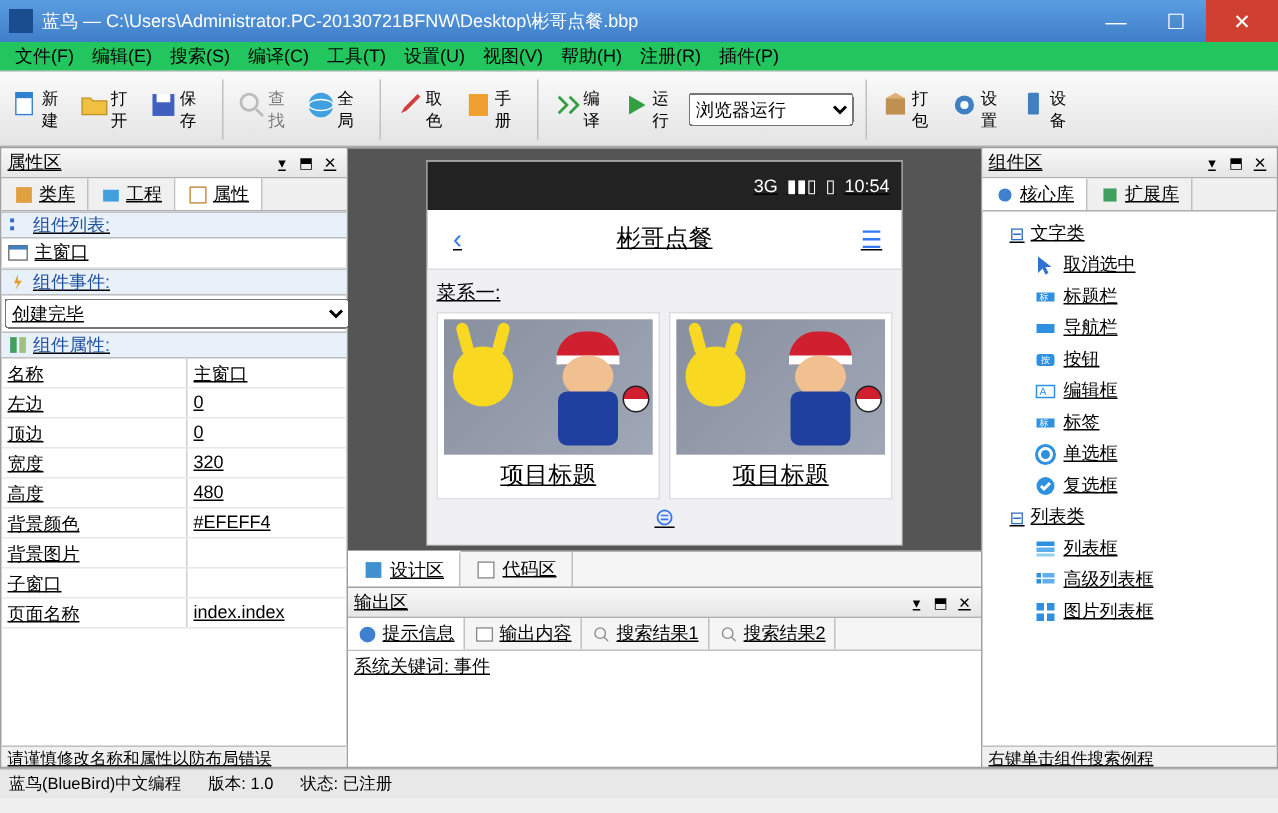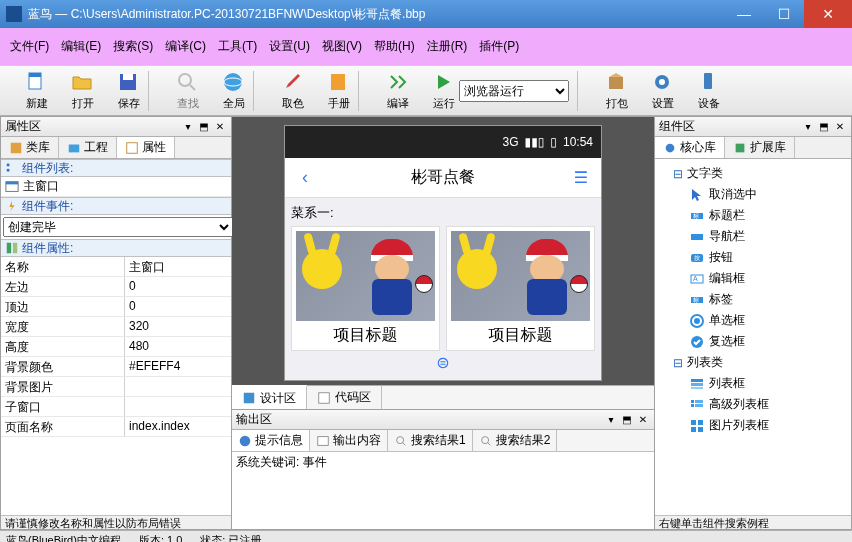--- a/index.html
+++ b/index.html
@@ -7,32 +7,32 @@
 
 
 .titlebar { height:28px; background:linear-gradient(#5a9de0,#3f7ec8); display:flex; align-items:center; color:#fff; padding-left:6px; }
 .titlebar-icon { width:16px; height:16px; background:#1a4d8f; margin-right:6px; }
 .titlebar-text { flex:1; font-size:12px; }
 .winbtns { display:flex; height:100%; }
 .winbtn { width:40px; display:flex; align-items:center; justify-content:center; font-size:14px; }
 .winbtn.close { background:#d04030; width:48px; }
 
 
-.menubar { height:38px; background:#f0abfc; border-bottom:1px solid #d0d0d0; display:flex; align-items:center; padding-left:4px; }
+.menubar { height:20px; background:#22c55e; border-bottom:1px solid #d0d0d0; display:flex; align-items:center; padding-left:4px; }
 .menuitem { padding:0 6px; cursor:default; }
 
 
 .toolbar { height:50px; background:linear-gradient(#fafafa,#e4e4e4); border-bottom:1px solid #b0b0b0; display:flex; align-items:center; padding:0 6px; gap:4px; }
-.tbtn { display:flex; flex-direction:column; align-items:flex-end; width:42px; font-size:11px; }
+.tbtn { display:flex; align-items:flex-start; width:42px; font-size:11px; }
 .tbtn-ico { width:24px; height:24px; margin-bottom:2px; }
 .tsep { width:1px; height:40px; background:#c0c0c0; margin:0 4px; }
 .tselect { height:22px; font-size:12px; width:110px; }
 
 
-.main { display:flex; height:414px; }
+.main { display:flex; height:414px;text-decoration:underline; }
 .left { width:232px; display:flex; flex-direction:column; border:1px solid #a0a0a0; background:#fff; }
 .center { flex:1; display:flex; flex-direction:column; border-top:1px solid #a0a0a0; border-bottom:1px solid #a0a0a0; }
 .right { width:198px; display:flex; flex-direction:column; border:1px solid #a0a0a0; background:#fff; }
 
 
 .phead { height:20px; background:linear-gradient(#f8f8f8,#e6e6e6); border-bottom:1px solid #b0b0b0; display:flex; align-items:center; padding:0 4px; font-size:12px; }
 .phead-title { flex:1; }
 .phead-ctrls { display:flex; gap:2px; font-size:10px; }
 .phead-ctrl { width:14px; text-align:center; cursor:default; }
 

